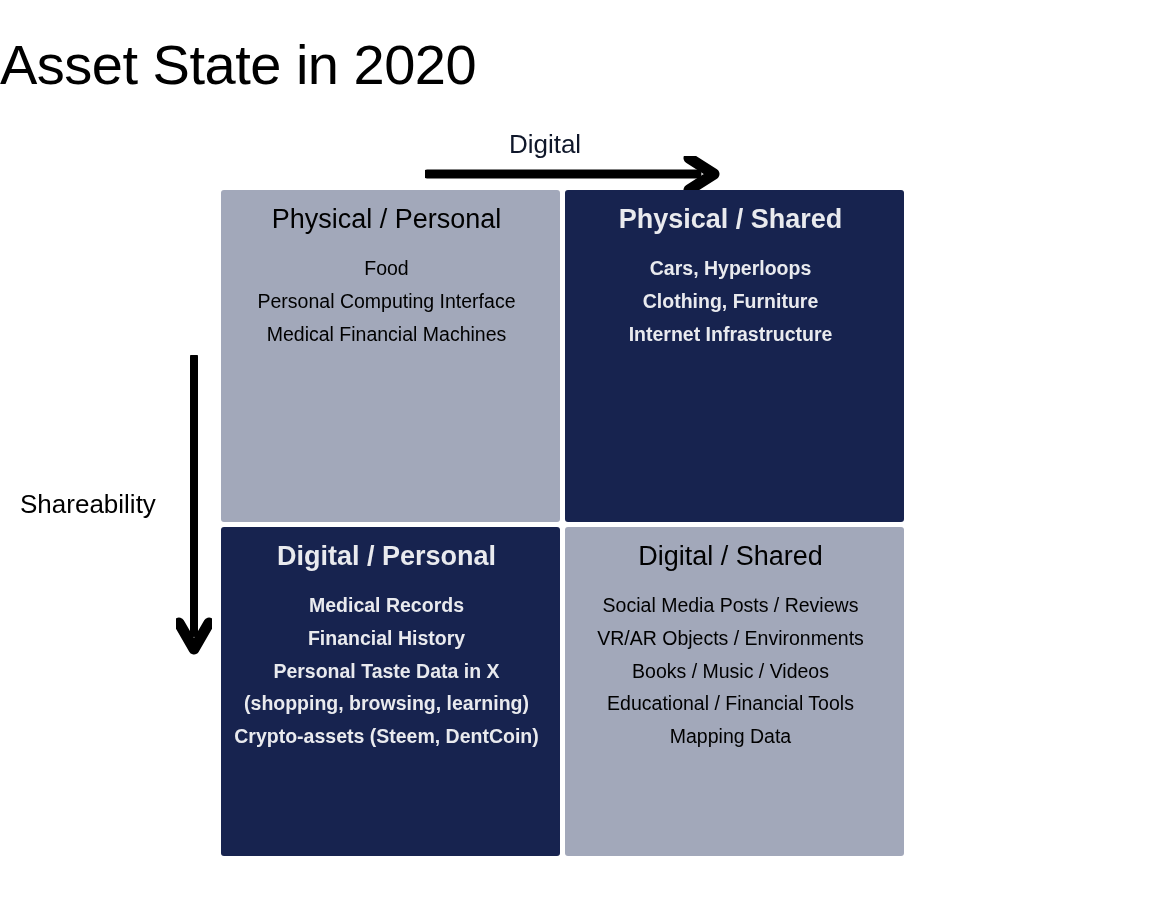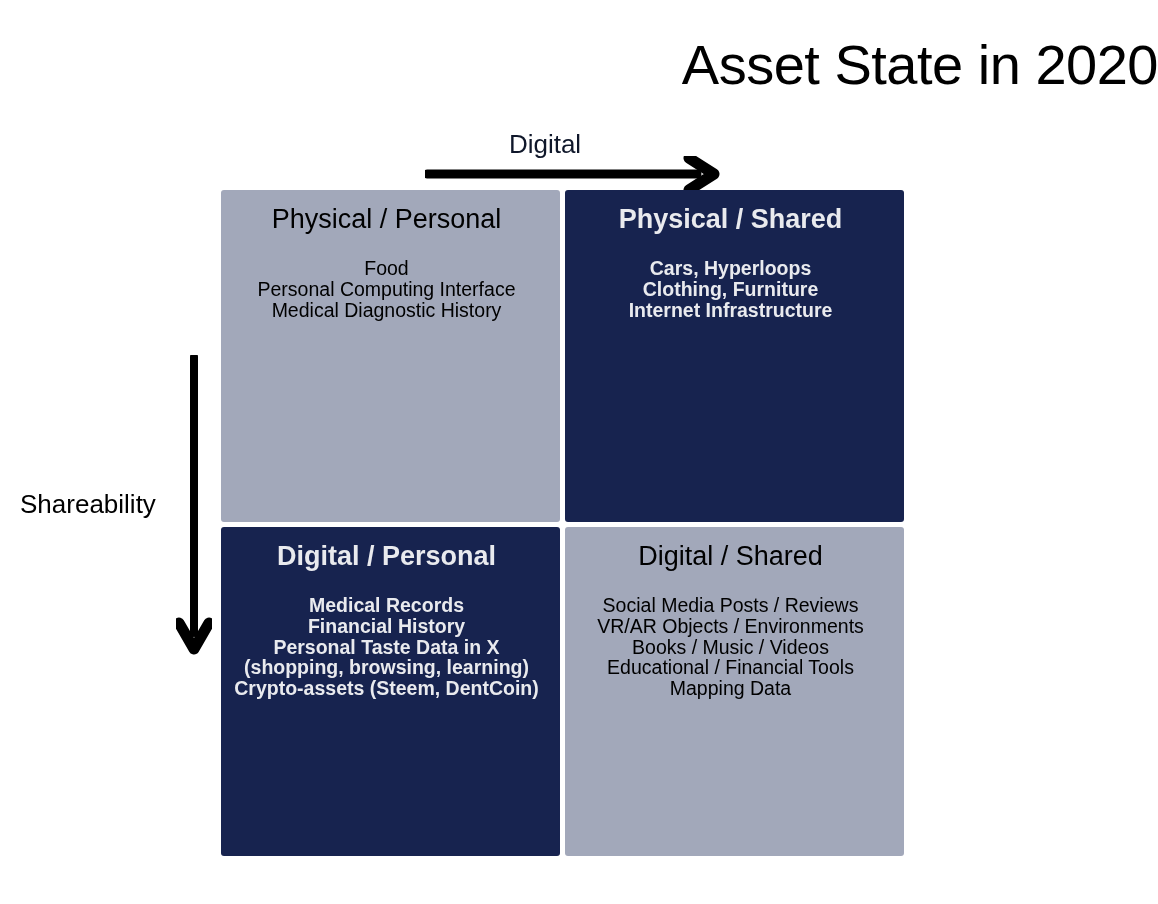--- a/index.html
+++ b/index.html
@@ -15,21 +15,21 @@
     font-family: "Liberation Sans", sans-serif;
     color: #000000;
   }
 
   
   #page-title {
     position: absolute;
     left: 0;
     top: 34px;
     width: 1158px;
-    text-align: right;
+    text-align: left;
     font-size: 56px;
     font-weight: 400;
     letter-spacing: -0.5px;
     color: #000000;
     line-height: 1.1;
   }
 
   
   #axis-digital {
     position: absolute;
@@ -122,21 +122,21 @@
   .quadrant.dark  .q-heading { font-weight: 700; }
 
   .q-items {
     text-align: center;
     margin-top: 22px;
     font-size: 19.5px;
     line-height: 1.07;
   }
   .quadrant.light .q-items { font-weight: 400; }
   .quadrant.dark  .q-items { font-weight: 700; }
-  .q-item { display: block; white-space: nowrap; }
+  .q-item { display: block; white-space: nowrap; margin-top: 12px; }
 </style>
 </head>
 <body>
 
 <div id="page-title">Asset State in 2020</div>
 
 <div id="axis-digital">
   <div id="axis-digital-label">Digital</div>
   <svg id="axis-digital-arrow" viewBox="0 0 295 36">
     <line x1="2" y1="18" x2="272" y2="18" stroke="#000000" stroke-width="9" stroke-linecap="round"></line>
@@ -152,21 +152,21 @@
   </svg>
 </div>
 
 <div id="matrix">
 
   <div class="quadrant light">
     <div class="q-heading">Physical / Personal</div>
     <div class="q-items">
       <span class="q-item">Food</span>
       <span class="q-item">Personal Computing Interface</span>
-      <span class="q-item">Medical Diagnostic History</span>
+      <span class="q-item">Medical Financial Machines</span>
     </div>
   </div>
 
   <div class="quadrant dark">
     <div class="q-heading">Physical / Shared</div>
     <div class="q-items">
       <span class="q-item">Cars, Hyperloops</span>
       <span class="q-item">Clothing, Furniture</span>
       <span class="q-item">Internet Infrastructure</span>
     </div>

